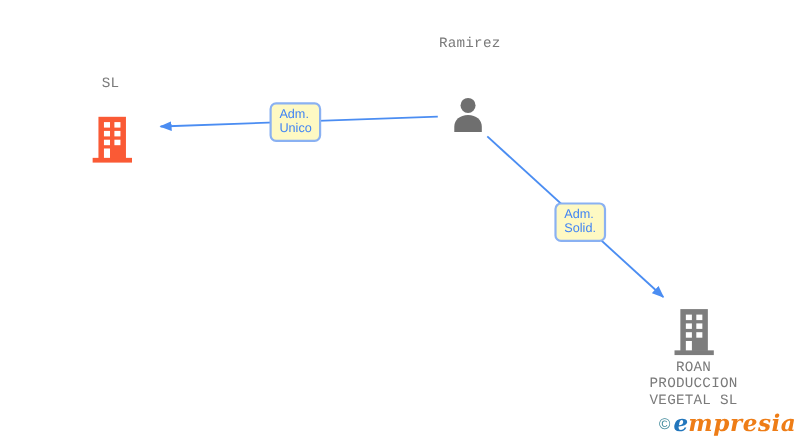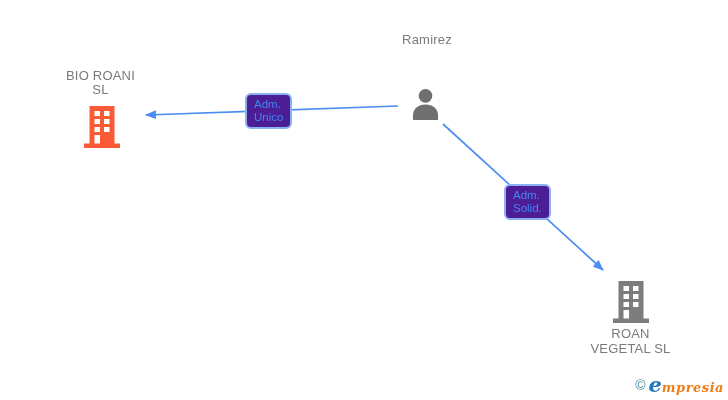--- a/index.html
+++ b/index.html
@@ -10,49 +10,50 @@
     overflow:hidden;
     font-family:"Liberation Sans", sans-serif;
   }
   .edges-svg{position:absolute;left:0;top:0;width:728px;height:400px;}
   .node-label{
     color:#7a7a7a;
     font-size:13px;
     text-align:center;
     line-height:15px;
     letter-spacing:0.2px;
+    font-family:Liberation Mono, monospace;
   }
   .person-label{position:absolute;left:355px;top:32px;width:144px;}
   .person-icon{position:absolute;left:408px;top:88px;width:35px;height:32px;}
   .company-label-top{position:absolute;left:28px;top:69px;width:145px;line-height:14px;}
   .company-icon-1{position:absolute;left:84px;top:106px;width:36px;height:42px;}
   .company-icon-2{position:absolute;left:613px;top:281px;width:36px;height:42px;}
   .company-label-bottom{position:absolute;left:558px;top:326px;width:145px;}
   .edge-label{
     position:absolute;
-    background:#4c1d95;
+    background:#fef9c3;
     border:2px solid #8ab1f2;
     border-radius:6px;
     color:#4285f4;
     font-size:11.5px;
     line-height:13px;
     padding:3px 7px;
     text-align:left;
   }
   .edge-label-1{left:245px;top:93px;}
   .edge-label-2{left:504px;top:184px;}
   .watermark{
     position:absolute;
     right:4px;bottom:3px;
     white-space:nowrap;
     font-family:"DejaVu Serif", serif;
   }
   .wm-copy{color:#418a9b;font-size:14px;vertical-align:2px;margin-right:3px;font-family:"Liberation Sans",sans-serif;}
   .wm-e{color:#2276bc;font-size:21px;font-style:italic;font-weight:bold;}
-  .wm-rest{color:#ee7d17;font-size:13px;font-style:italic;font-weight:bold;letter-spacing:0.5px;}
+  .wm-rest{color:#ee7d17;font-size:21px;font-style:italic;font-weight:bold;letter-spacing:0.5px;}
 </style>
 </head>
 <body>
 
 <div class="canvas">
 
   <svg class="edges-svg">
     <defs>
       <marker id="arrow" markerUnits="userSpaceOnUse" markerWidth="12" markerHeight="10" refX="10" refY="4.5" orient="auto">
         <path d="M0,0 L11,4.5 L0,9 Z" fill="#4b8df2"></path>
@@ -64,21 +65,20 @@
 
   <div class="node-label person-label">
     <div>Ramirez</div>
   </div>
   <svg class="person-icon" viewBox="0 0 24 22">
     <circle cx="12" cy="5.4" r="4.7" fill="#6f6f6f"></circle>
     <path d="M12 11.3 C6.9 11.3 3.4 14.4 3.4 18.7 L3.4 22 L20.6 22 L20.6 18.7 C20.6 14.4 17.1 11.3 12 11.3 Z" fill="#6f6f6f"></path>
   </svg>
 
   <div class="node-label company-label-top">
-    <div>BIO ROANI</div>
     <div>SL</div>
   </div>
   <svg class="company-icon-1" viewBox="0 0 36 42">
     <rect x="0" y="37.5" width="36" height="4.5" fill="#fa5a35"></rect>
     <rect x="5.5" y="0" width="25" height="38" fill="#fa5a35"></rect>
     <rect x="10.5" y="5" width="5.5" height="5" fill="#ffffff"></rect>
     <rect x="20" y="5" width="5.5" height="5" fill="#ffffff"></rect>
     <rect x="10.5" y="13" width="5.5" height="5" fill="#ffffff"></rect>
     <rect x="20" y="13" width="5.5" height="5" fill="#ffffff"></rect>
     <rect x="10.5" y="21" width="5.5" height="5" fill="#ffffff"></rect>
@@ -92,20 +92,21 @@
     <rect x="10.5" y="5" width="5.5" height="5" fill="#ffffff"></rect>
     <rect x="20" y="5" width="5.5" height="5" fill="#ffffff"></rect>
     <rect x="10.5" y="13" width="5.5" height="5" fill="#ffffff"></rect>
     <rect x="20" y="13" width="5.5" height="5" fill="#ffffff"></rect>
     <rect x="10.5" y="21" width="5.5" height="5" fill="#ffffff"></rect>
     <rect x="20" y="21" width="5.5" height="5" fill="#ffffff"></rect>
     <rect x="10.5" y="29" width="5.5" height="8.5" fill="#ffffff"></rect>
   </svg>
   <div class="node-label company-label-bottom">
     <div>ROAN</div>
+    <div>PRODUCCION</div>
     <div>VEGETAL SL</div>
   </div>
 
   <div class="edge-label edge-label-1">
     <div>Adm.</div>
     <div>Unico</div>
   </div>
   <div class="edge-label edge-label-2">
     <div>Adm.</div>
     <div>Solid.</div>

